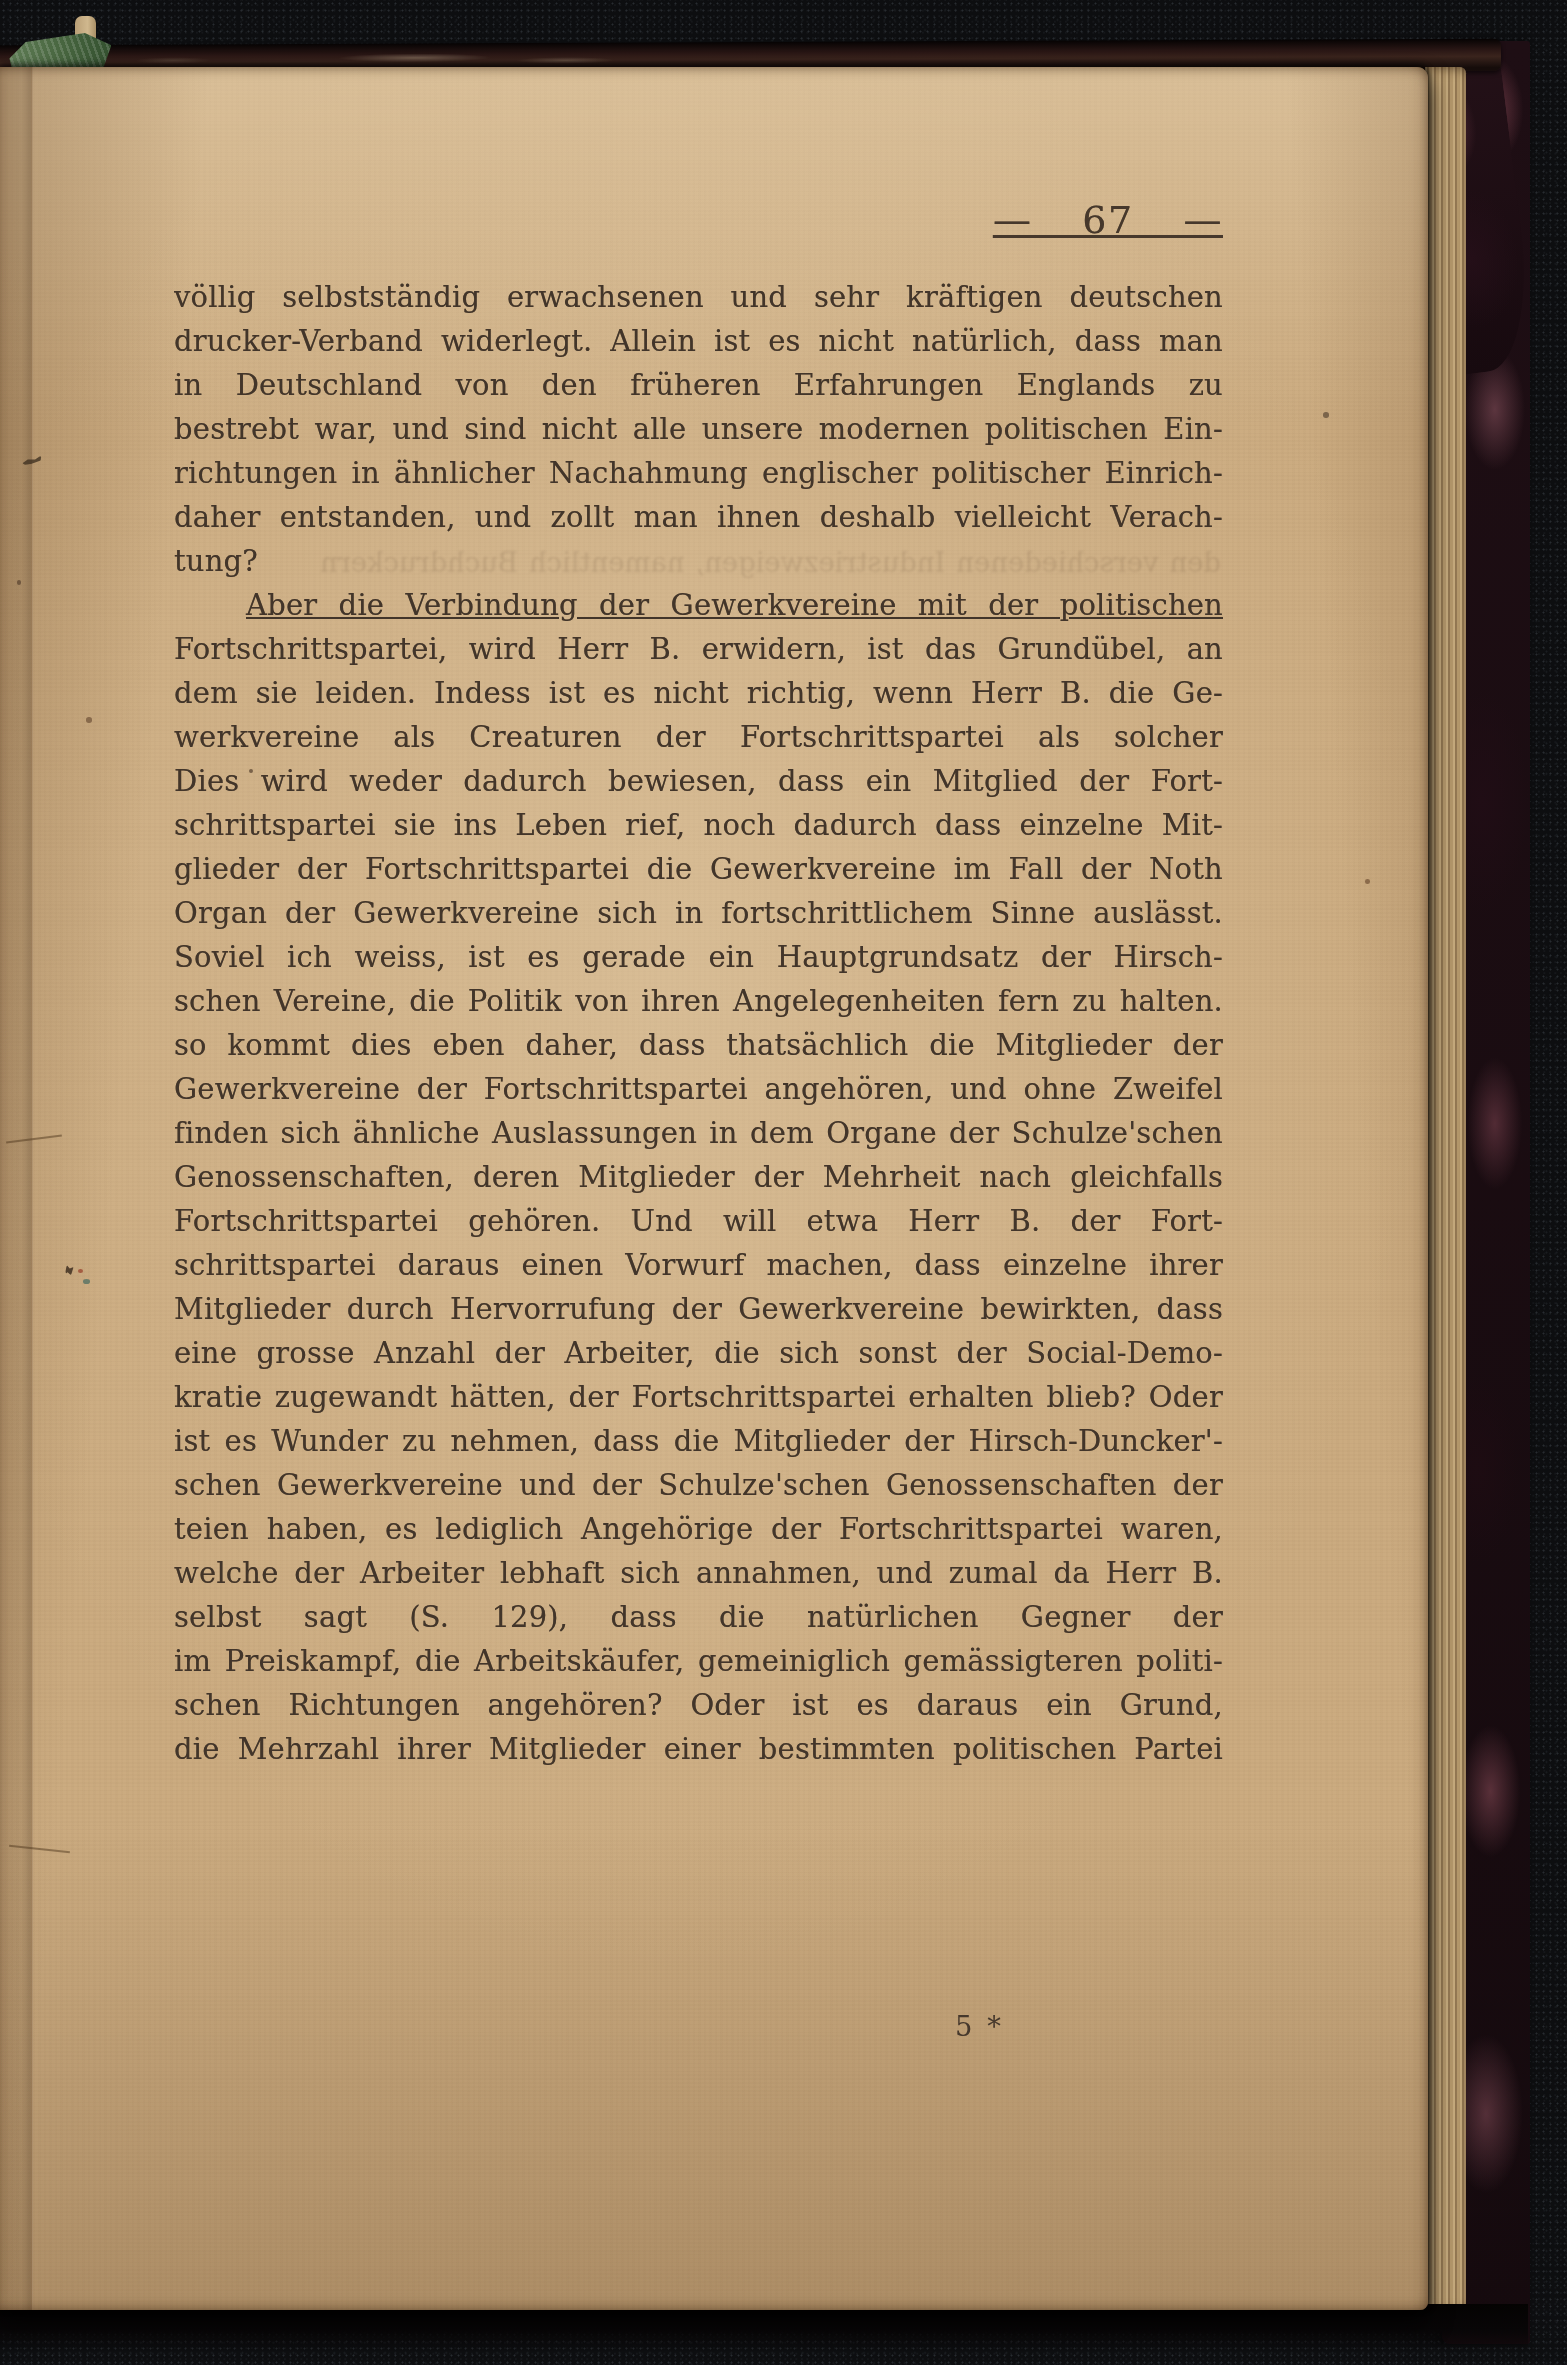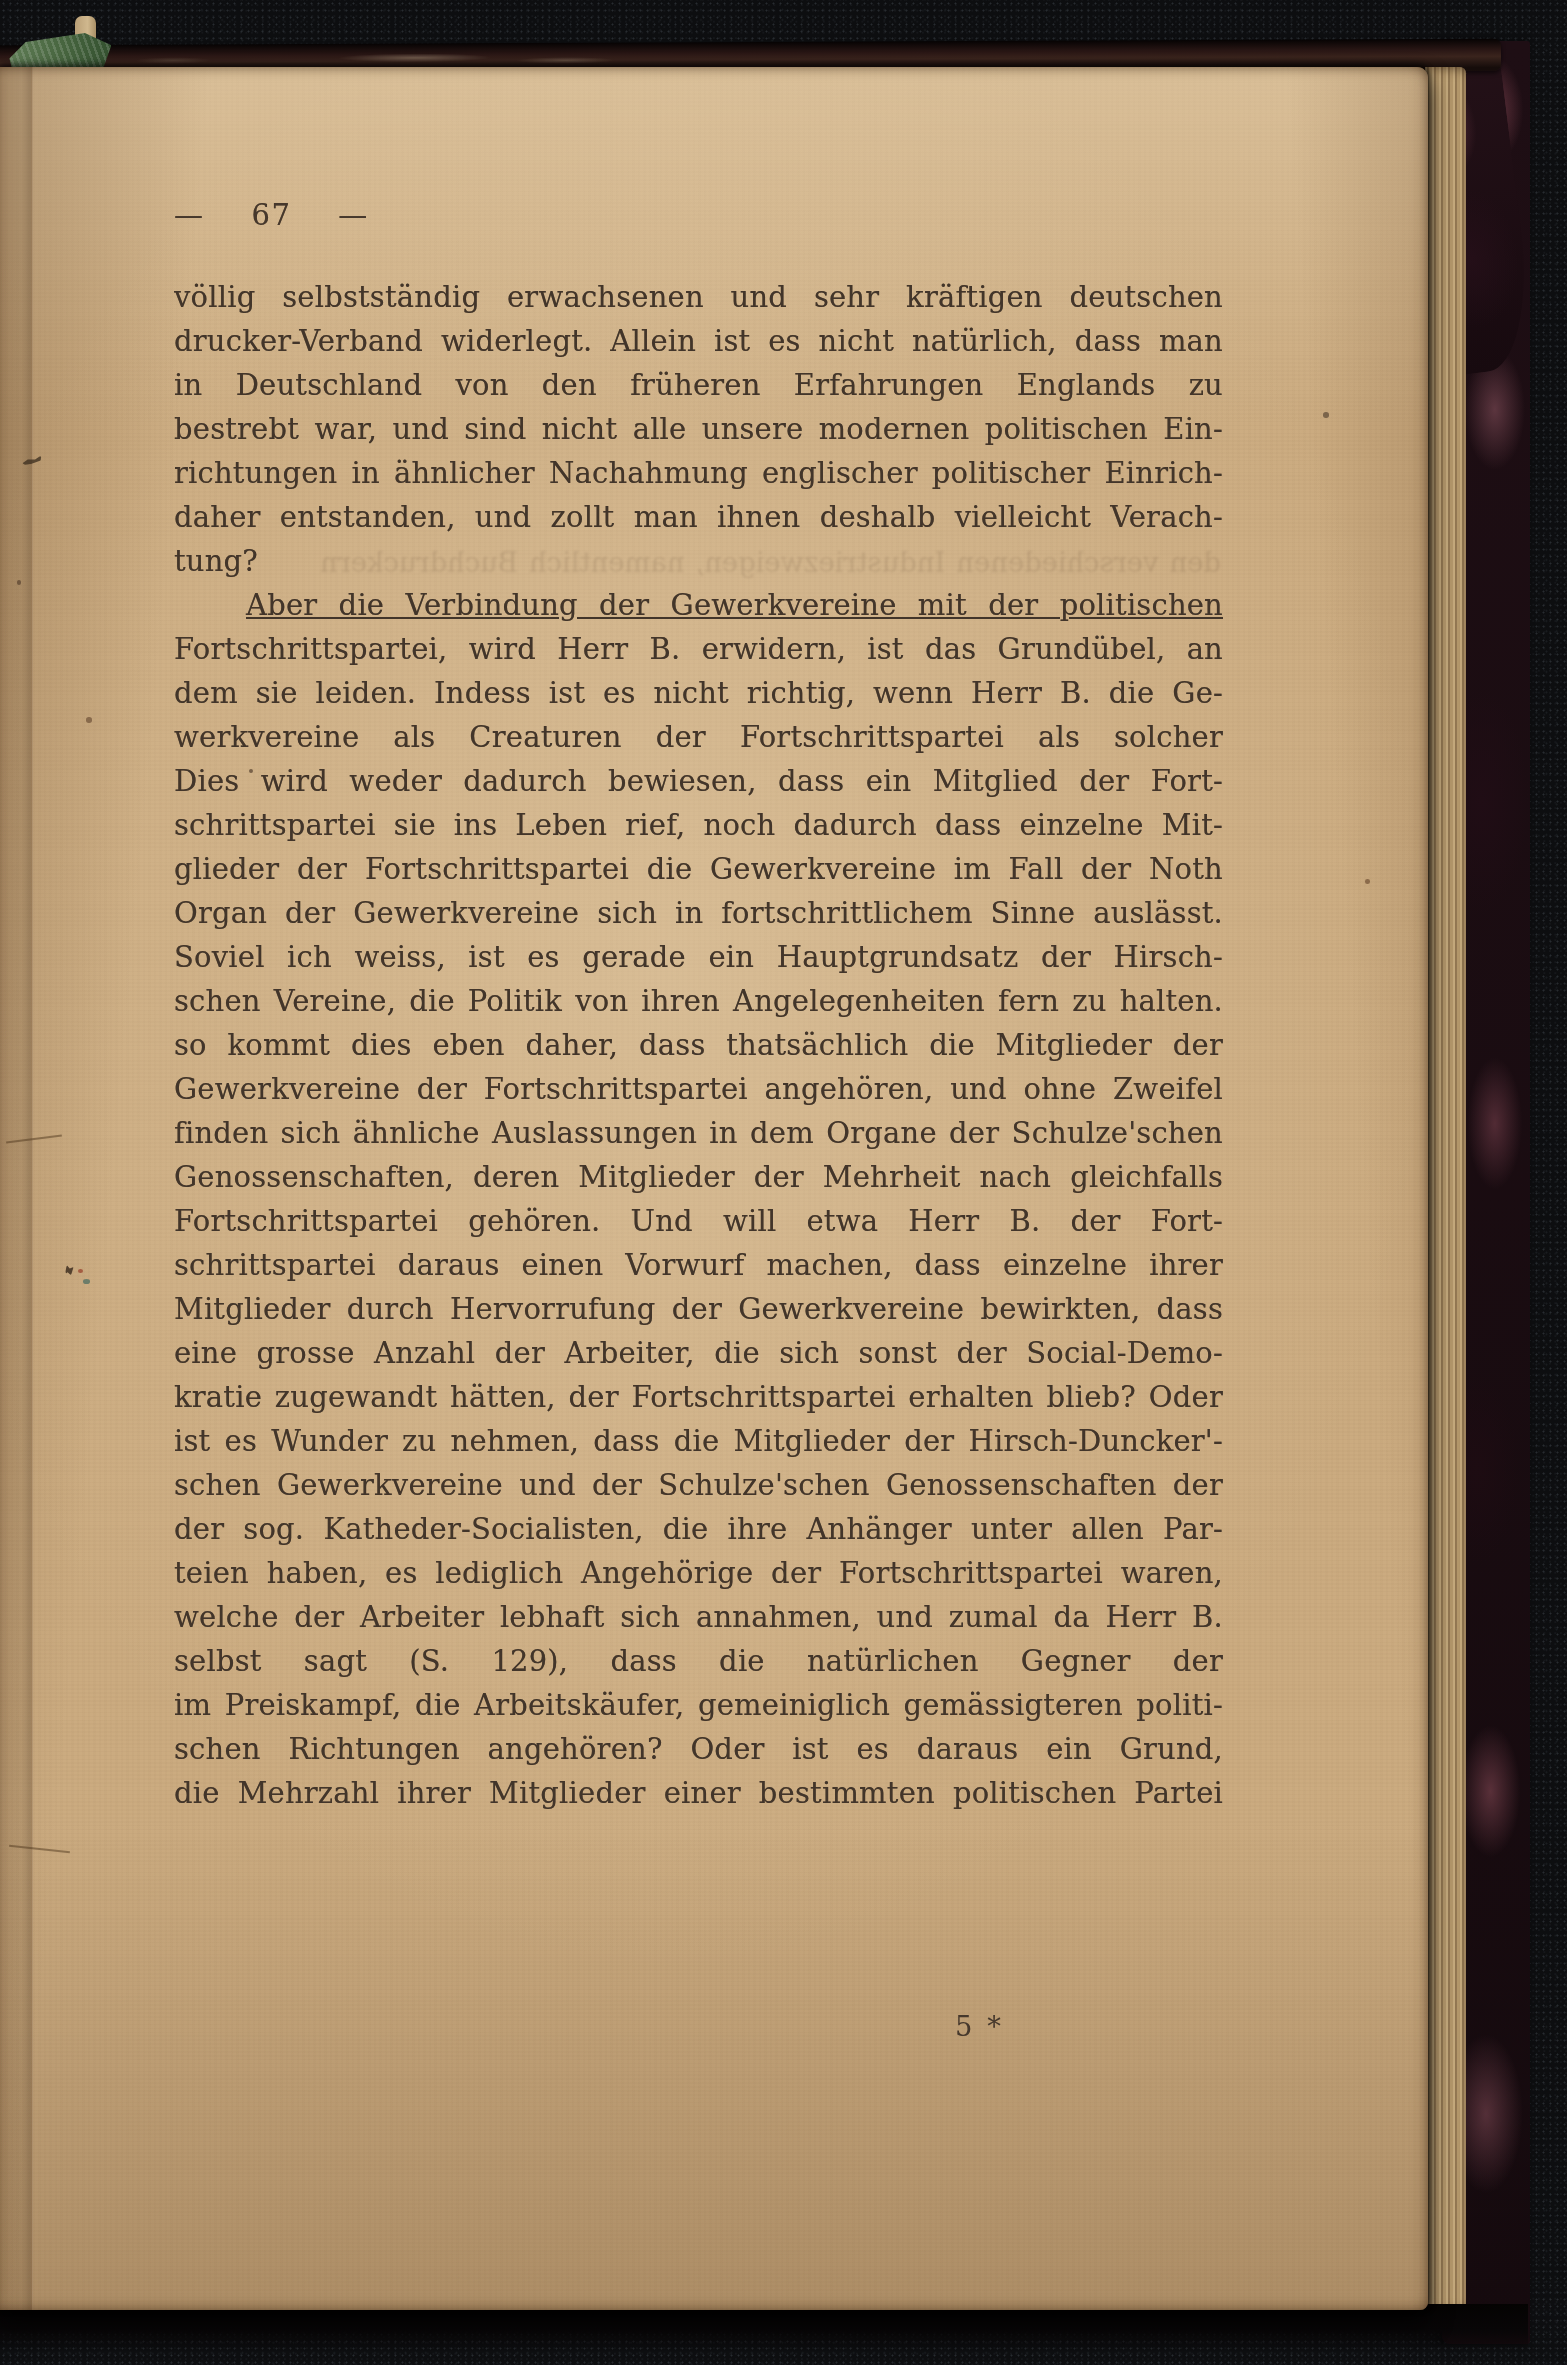--- a/index.html
+++ b/index.html
@@ -95,22 +95,22 @@
   .sp-d{left:65px;top:1198px;width:8.6px;height:10.2px;background:rgba(55,40,28,.8);
         clip-path:polygon(20% 0,55% 35%,100% 20%,70% 100%,30% 70%,0 90%);}
   .sp-e{left:78px;top:1202px;width:4.7px;height:3.9px;background:rgba(150,60,40,.7);}
   .sp-f{left:83px;top:1212px;width:7px;height:4.7px;background:rgba(70,105,95,.7);}
   .sp-g{left:249px;top:702px;width:3.9px;height:3.9px;background:rgba(85,64,46,.7);}
   .sp-h{left:1323px;top:345px;width:5.5px;height:5.5px;background:rgba(74,56,42,.6);}
   .sp-i{left:1365px;top:812px;width:4.7px;height:4.7px;background:rgba(106,74,48,.65);}
   
   .content{position:absolute;inset:0;z-index:5;color:#42352a;}
   .page-number{position:absolute;left:174px;top:198px;width:1049px;
-       text-align:left;font-size:29px;word-spacing:36px;letter-spacing:1.6px;
-       color:#46382c;text-shadow:0 0 0.5px rgba(60,45,30,.55);}
+       text-align:right;font-size:38px;word-spacing:36px;letter-spacing:1.6px;
+       color:#46382c;text-shadow:0 0 0.5px rgba(60,45,30,.55);text-decoration:underline;}
   #text-block{position:absolute;left:174px;top:275px;width:1049px;
        font-size:29px;color:#42352a;text-shadow:0 0 0.5px rgba(60,45,30,.5);
        word-spacing:.10em;letter-spacing:0.2px;}
   .line{height:44px;line-height:44px;text-align:justify;text-align-last:justify;
         overflow:hidden;white-space:normal;}
   .line.indent{text-indent:72px;text-decoration:underline;}
   .line.para-end{text-align-last:left;}
   .signature{position:absolute;left:901px;top:2011px;width:157px;text-align:center;
        font-size:27.4px;color:#46382c;letter-spacing:3.1px;}
   
@@ -173,21 +173,20 @@
         <div class="line">Gewerkvereine der Fortschrittspartei angehören, und ohne Zweifel</div>
         <div class="line">finden sich ähnliche Auslassungen in dem Organe der Schulze'schen</div>
         <div class="line">Genossenschaften, deren Mitglieder der Mehrheit nach gleichfalls zur</div>
         <div class="line">Fortschrittspartei gehören.  Und will etwa Herr B. der Fort-</div>
         <div class="line">schrittspartei daraus einen Vorwurf machen, dass einzelne ihrer</div>
         <div class="line">Mitglieder durch Hervorrufung der Gewerkvereine bewirkten, dass</div>
         <div class="line">eine grosse Anzahl der Arbeiter, die sich sonst der Social-Demo-</div>
         <div class="line">kratie zugewandt hätten, der Fortschrittspartei erhalten blieb? Oder</div>
         <div class="line">ist es Wunder zu nehmen, dass die Mitglieder der Hirsch-Duncker'-</div>
         <div class="line">schen Gewerkvereine und der Schulze'schen Genossenschaften der</div>
-        <div class="line">der sog. Katheder-Socialisten, die ihre Anhänger unter allen Par-</div>
         <div class="line">teien haben, es lediglich Angehörige der Fortschrittspartei waren,</div>
         <div class="line">welche der Arbeiter lebhaft sich annahmen, und zumal da Herr B.</div>
         <div class="line">selbst sagt (S. 129), dass die natürlichen Gegner der Arbeitsverkäufer</div>
         <div class="line">im Preiskampf, die Arbeitskäufer, gemeiniglich gemässigteren politi-</div>
         <div class="line">schen Richtungen angehören?  Oder ist es daraus ein Grund,</div>
         <div class="line">die Mehrzahl ihrer Mitglieder einer bestimmten politischen Partei</div>
       </div>
     <div class="signature">5 *</div>
   </div>
 </div>

